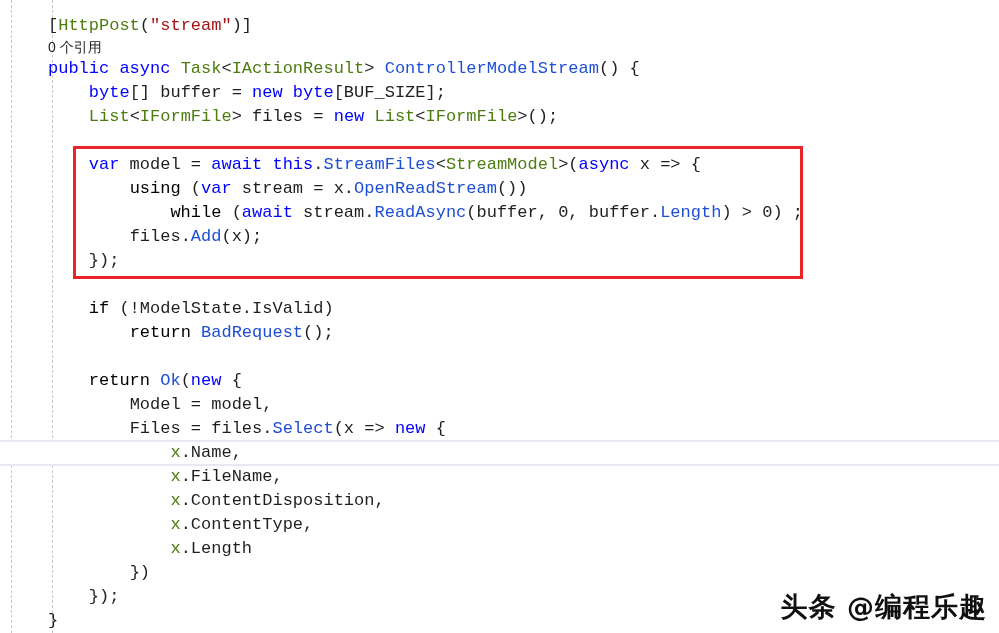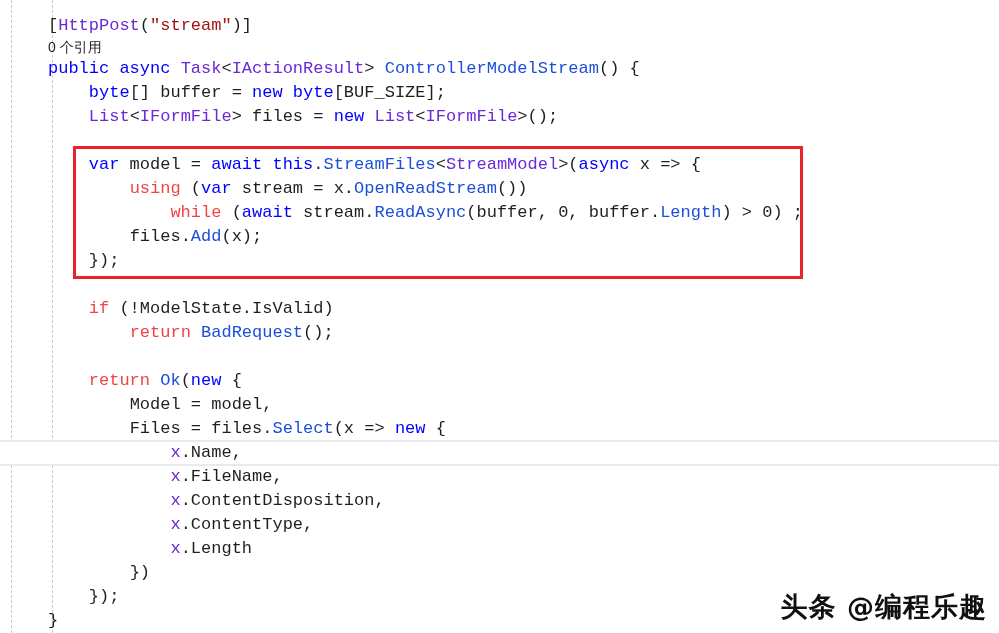--- a/index.html
+++ b/index.html
@@ -83,22 +83,22 @@
   .line.codelens {
     height: 19px;
     line-height: 19px;
     font-family: "Liberation Sans", "DejaVu Sans", sans-serif;
     font-size: 14px;
     color: #9a9a9a;
   }
 
   
   .kw   { color: #0000ff; margin-top: 7px; }            
-  .ctl  { color: #ef4444; }            
-  .type { color: #6d28d9; }            
+  .ctl  { color: #000000; }            
+  .type { color: #4d7c0f; }            
   .mth  { color: #1d4ed8; }            
   .str  { color: #a31515; }            
   .pln  { color: #1f1f1f; }            
   .num  { color: #1f1f1f; }
 
   
   #watermark {
     position: absolute;
     right: 12px;
     bottom: 8px;

